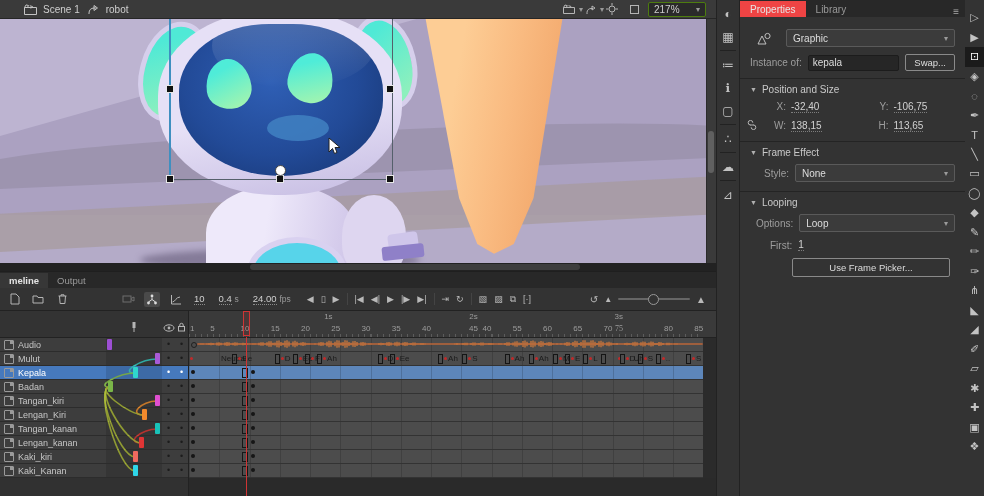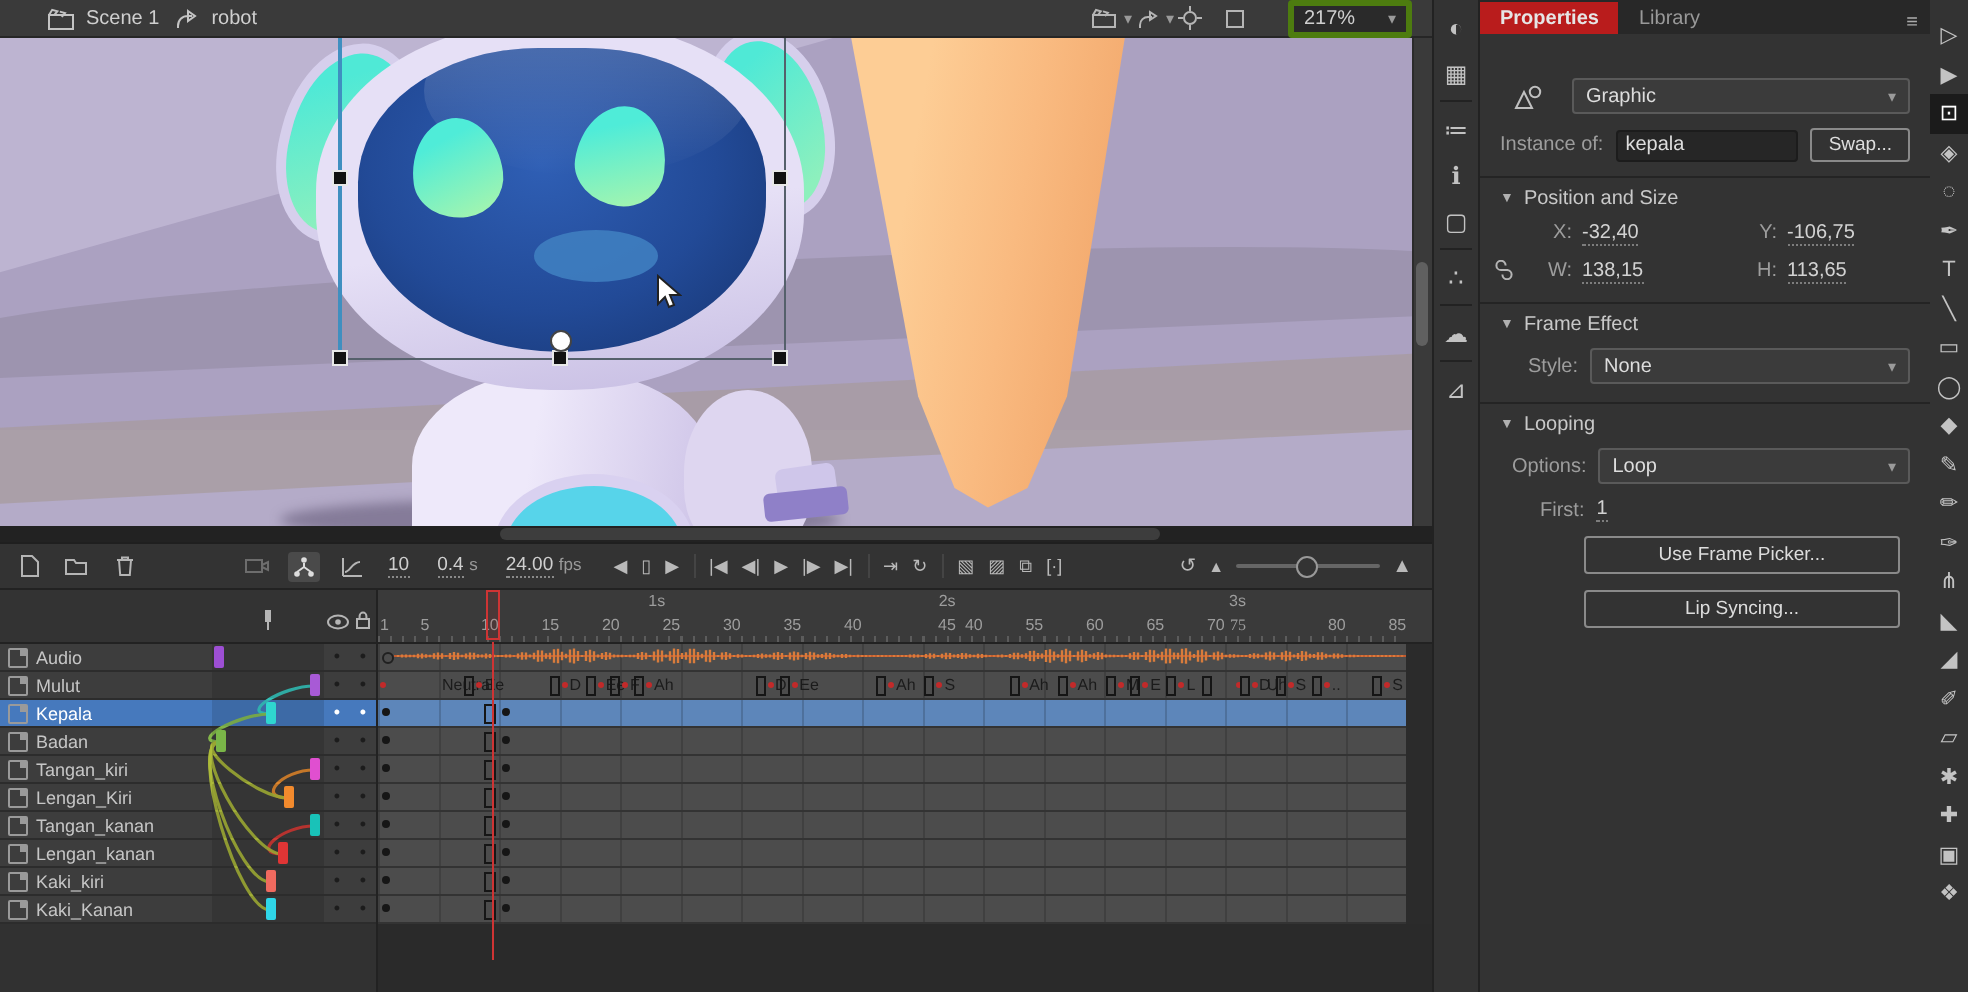--- a/index.html
+++ b/index.html
@@ -5,22 +5,22 @@
   html,body{margin:0;padding:0;width:984px;height:496px;overflow:hidden;background:#2b2b2b;
     font-family:"Liberation Sans","DejaVu Sans",sans-serif;-webkit-font-smoothing:antialiased;}
   .app{display:flex;width:984px;height:496px;font-size:10px;color:#c8c8c8;}
   
   .left-col{width:718px;display:flex;flex-direction:column;}
   .crumbbar{height:18px;background:#3a3a3a;display:flex;align-items:center;border-bottom:1px solid #262626;flex:0 0 18px;}
   .crumbbar .bc{display:flex;align-items:center;gap:5px;margin-left:22px;color:#cfcfcf;font-size:10px;}
   .crumbbar .spacer{flex:1;}
   .cicon{display:inline-flex;align-items:center;justify-content:center;width:16px;height:14px;color:#bdbdbd;}
   .caret{font-size:8px;color:#9a9a9a;margin-left:1px;}
-  .zoombox{background:#2a2a2a;border:3px solid #4d7c0f;border-radius:2px;height:13px;display:flex;align-items:center;
-    padding:0 5px;margin:0 10px 0 19px;width:46px;justify-content:space-between;color:#cfcfcf;}
+  .zoombox{background:#2a2a2a;border:1px solid #4d7c0f;border-radius:2px;height:13px;display:flex;align-items:center;
+    padding:0 5px;margin:0 10px 0 6px;width:46px;justify-content:space-between;color:#cfcfcf;}
   
   .canvas{position:relative;height:244px;flex:0 0 244px;overflow:hidden;background:#aba1c1;}
   .band{position:absolute;}
   .wedge{left:0;top:0;width:718px;height:244px;background:#bdb4d1;clip-path:polygon(0 0,58% 0,0 48%);}
   .floor{left:0;top:196px;width:718px;height:60px;background:#b4abc8;}
   .warmband{left:-20px;top:176px;width:760px;height:38px;background:#a79b9e;opacity:.75;transform:rotate(-3deg);}
   .darkarc{left:-30px;top:112px;width:790px;height:42px;background:#9d94af;transform:rotate(-2.5deg);border-radius:50% 50% 0 0/26px;}
   .shadowband{left:140px;top:230px;width:280px;height:22px;background:rgba(85,75,105,.5);border-radius:50%;filter:blur(3px);}
   
   .ear{position:absolute;border-radius:50% 50% 46% 46%;background:linear-gradient(150deg,#4fe9d6 20%,#8df0bd 85%);border:5px solid #d6cfEC;}
@@ -113,21 +113,21 @@
   .f-empty{flex:1;background:#2a2a2a;}
   .l-empty{flex:1;background:#313131;}
   
   .strip{width:22px;flex:0 0 22px;background:#333;border-left:1px solid #222;border-right:1px solid #222;display:flex;flex-direction:column;align-items:center;padding-top:2px;}
   .strip .sico{width:20px;height:23px;display:flex;align-items:center;justify-content:center;color:#c2c2c2;font-size:12px;}
   .strip .ssep{width:16px;height:1px;background:#222;margin:2px 0;}
   
   .props{width:225px;flex:0 0 225px;background:#333;display:flex;flex-direction:column;font-size:10px;}
   .p-tabs{height:17px;flex:0 0 17px;background:#282828;display:flex;align-items:flex-end;}
   .p-tab{padding:3px 10px 2px;color:#999;}
-  .p-tab.act{background:#b91c1c;color:#e6e6e6;font-weight:bold;}
+  .p-tab.act{background:#ef4444;color:#e6e6e6;}
   .p-menu{margin-left:auto;margin-right:6px;color:#aaa;}
   .p-body{flex:1;padding:6px 10px;box-sizing:border-box;}
   .p-row{display:flex;align-items:center;margin-bottom:7px;}
   .dropdown{flex:1;background:#3b3b3b;border:1px solid #5a5a5a;border-radius:2px;height:16px;display:flex;align-items:center;
     justify-content:space-between;padding:0 6px;color:#ddd;}
   .p-label{color:#9d9d9d;margin-right:6px;}
   .p-input{background:#262626;border:1px solid #1c1c1c;border-radius:2px;height:14px;padding:0 4px;color:#ddd;flex:1;display:flex;align-items:center;}
   .p-btn{border:1px solid #8a8a8a;border-radius:2px;background:transparent;color:#ddd;font-size:9.5px;padding:2px 8px;margin-left:6px;}
   .section{border-top:1px solid #242424;margin:0 -10px;padding:5px 10px 2px;}
   .sec-head{display:flex;align-items:center;gap:5px;color:#c9c9c9;margin-bottom:6px;}
@@ -236,20 +236,24 @@
 
       <div class="vscroll">
           <div class="vthumb"></div>
         </div>
     </div>
     <div class="hscroll">
         <div class="hthumb"></div>
       </div>
 
     <div class="timeline">
+      <div class="tl-tabs">
+        <div class="tl-tab act">meline</div>
+        <div class="tl-tab">Output</div>
+      </div>
       <div class="tl-toolbar">
         <div class="lgrp">
           <span class="tbico">
             <svg width="11" height="12" viewBox="0 0 11 12">
                 <path d="M2 1h5l3 3v7H2z" fill="none" stroke="#b5b5b5"></path>
               </svg>
             </span>
           <span class="tbico">
             <svg width="12" height="10" viewBox="0 0 12 10">
                 <path d="M1 2h4l1 1.5h5V9H1z" fill="none" stroke="#b5b5b5"></path>
@@ -661,21 +665,21 @@
       <div class="sico">⊿</div>
     </div>
 
   <div class="props">
     <div class="p-tabs">
       <div class="p-tab act">Properties</div>
       <div class="p-tab">Library</div>
       <div class="p-menu">≡</div>
     </div>
     <div class="p-body">
-      <div class="p-row" style="margin-top:16px;">
+      <div class="p-row" style="margin-top:6px;">
         <span class="cicon" style="margin:0 14px 0 6px;">
           <svg width="14" height="13" viewBox="0 0 14 13">
               <path d="M1 12 5 4l4 8z" fill="none" stroke="#c0c0c0"></path>
               <circle cx="10.5" cy="4" r="2.6" fill="none" stroke="#c0c0c0"></circle>
             </svg>
         </span>
         <div class="dropdown">
           <span>Graphic</span>
           <span class="caret">▾</span>
         </div>
@@ -744,21 +748,20 @@
           <div class="dropdown">
             <span>Loop</span>
             <span class="caret">▾</span>
           </div>
         </div>
         <div class="p-row" style="padding-left:20px;">
           <span class="p-label">First:</span>
           <span class="vval">1</span>
         </div>
         <button class="bigbtn">Use Frame Picker...</button>
-        <button class="bigbtn">Lip Syncing...</button>
       </div>
     </div>
   </div>
 
   <div class="toolsbar">
       <div class="tool">▷</div>
       <div class="tool">▶</div>
       <div class="tool sel">⊡</div>
       <div class="tool">◈</div>
       <div class="tool">◌</div>

